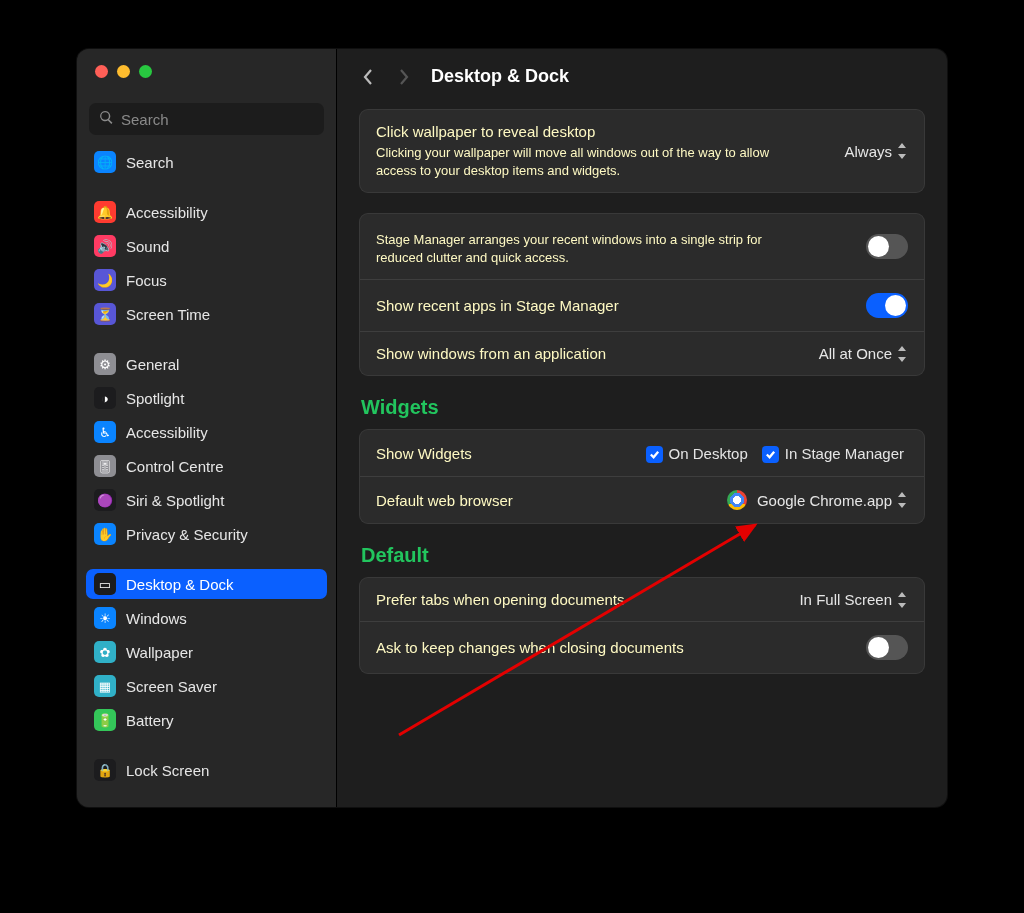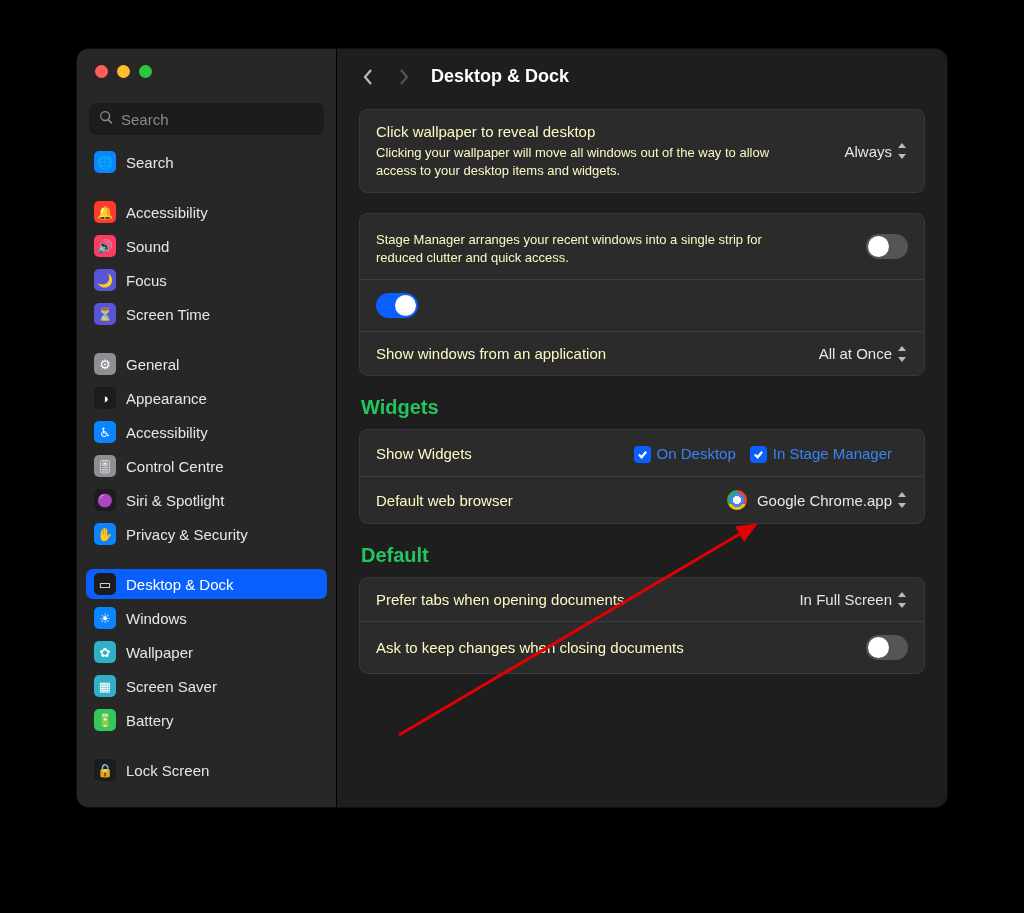--- a/index.html
+++ b/index.html
@@ -166,21 +166,21 @@
   }
   .toggle.on { background: #0a60ff; }
   .toggle.on::after { left: auto; right: 2px; }
   .checkbox {
     width: 17px; height: 17px; border-radius: 4px;
     background: #0a60ff; display: inline-flex;
     align-items: center; justify-content: center;
     margin-right: 6px; vertical-align: -3px;
   }
   .checkbox svg { width: 11px; height: 11px; stroke: #fff; stroke-width: 2.5; fill: none; }
-  .cb-label { font-size: 15px; color: #3b82f6; margin-right: 14px; text-align: right; }
+  .cb-label { font-size: 15px; color: #e5e5e5; margin-right: 14px; text-align: right; }
   .browser-icon {
     width: 20px; height: 20px; border-radius: 50%;
     display: inline-block;
     background:
       radial-gradient(circle at 50% 50%, #fff 0 4px, #4285f4 4px 7px, transparent 7px),
       conic-gradient(#ea4335 0 120deg, #fbbc05 120deg 240deg, #34a853 240deg 360deg);
     vertical-align: -4px;
     margin-right: 6px;
   }
   
@@ -234,21 +234,21 @@
           <div class="nav-icon" style="background: rgb(88, 86, 214);">⏳</div>
           <span>Screen Time</span>
         </div>
         <div style="height: 16px;"></div>
         <div class="nav-item">
           <div class="nav-icon" style="background: rgb(142, 142, 147);">⚙︎</div>
           <span>General</span>
         </div>
         <div class="nav-item">
           <div class="nav-icon" style="background: rgb(28, 28, 30);">◑</div>
-          <span>Appearance</span>
+          <span>Spotlight</span>
         </div>
         <div class="nav-item">
           <div class="nav-icon" style="background: rgb(10, 132, 255);">♿︎</div>
           <span>Accessibility</span>
         </div>
         <div class="nav-item">
           <div class="nav-icon" style="background: rgb(142, 142, 147);">🎚</div>
           <span>Control Centre</span>
         </div>
         <div class="nav-item">
@@ -321,20 +321,21 @@
       </div>
 
       <div class="panel">
         <div class="row">
           <div>
             <div class="row-desc">Stage Manager arranges your recent windows into a single strip for reduced clutter and quick access.</div>
           </div>
           <div class="toggle"></div>
         </div>
         <div class="row">
+          <div class="row-title">Show recent apps in Stage Manager</div>
           <div class="toggle on"></div>
         </div>
         <div class="row">
           <div class="row-title">Show windows from an application</div>
           <div class="dropdown">
             <span>All at Once</span>
             <span class="arrows"><svg viewBox="0 0 12 16">
                   <path d="M6 0l4 5H2zM6 16l4-5H2z"></path>
                 </svg></span>
           </div>
@@ -350,21 +351,21 @@
                   <svg viewBox="0 0 12 12">
                     <polyline points="2,6 5,9 10,3"></polyline>
                   </svg>
                 </span></span>
             <span class="cb-label">On Desktop</span>
             <span><span class="checkbox">
                   <svg viewBox="0 0 12 12">
                     <polyline points="2,6 5,9 10,3"></polyline>
                   </svg>
                 </span></span>
-            <span class="cb-label" style="margin-right:16px">In Stage Manager</span>
+            <span class="cb-label" style="margin-right:4px">In Stage Manager</span>
           </div>
         </div>
         <div class="row">
           <div class="row-title">Default web browser</div>
           <div class="dropdown">
             <span class="browser-icon"></span>
             <span>Google Chrome.app</span>
             <span class="arrows"><svg viewBox="0 0 12 16">
                   <path d="M6 0l4 5H2zM6 16l4-5H2z"></path>
                 </svg></span>

